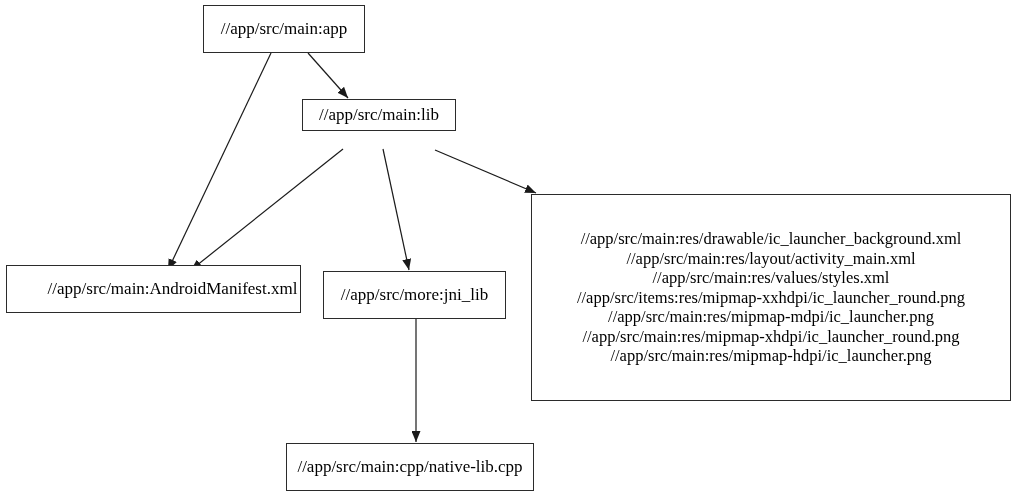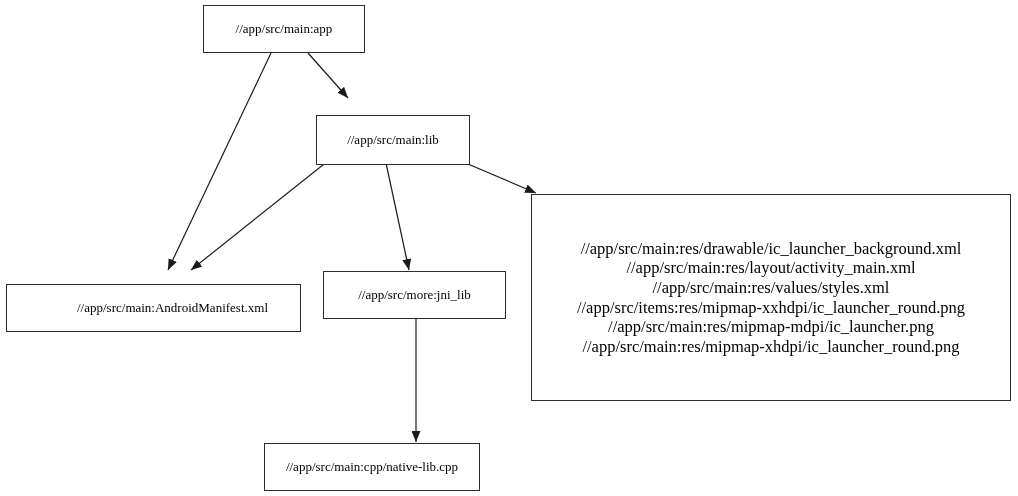--- a/index.html
+++ b/index.html
@@ -28,29 +28,29 @@
     stroke-width: 1.2;
   }
   .node {
     position: absolute;
     box-sizing: border-box;
     border: 1.5px solid #2b2b2b;
     background: #ffffff;
     display: flex;
     align-items: center;
     justify-content: center;
-    font-size: 13px;
+    font-size: 17px;
     white-space: nowrap;
     text-align: center;
   }
   .node-app      { left: 203px; top: 5px;   width: 162px; height: 48px; }
-  .node-lib      { left: 316px; top: 99px;  width: 154px; height: 50px; margin-top: 16px; }
-  .node-manifest { left: 6px;   top: 284px; width: 295px; height: 48px; padding-left: 38px; }
+  .node-lib      { left: 302px; top: 99px;  width: 154px; height: 32px; }
+  .node-manifest { left: 6px;   top: 265px; width: 295px; height: 48px; padding-left: 38px; }
   .node-jni      { left: 323px; top: 271px; width: 183px; height: 48px; }
-  .node-cpp      { left: 264px; top: 443px; width: 216px; height: 48px; }
+  .node-cpp      { left: 286px; top: 443px; width: 248px; height: 48px; }
   .node-res {
     left: 531px; top: 194px; width: 480px; height: 207px;
     flex-direction: column;
     justify-content: center;
     font-size: 16.5px;
     line-height: 19.6px;
   }
   .res-line { width: 100%; text-align: center; }
 </style>
 </head>
@@ -88,19 +88,20 @@
     <span>//app/src/more:jni_lib</span>
   </div>
 
   <div class="node node-res">
     <div class="res-line">//app/src/main:res/drawable/ic_launcher_background.xml</div>
     <div class="res-line">//app/src/main:res/layout/activity_main.xml</div>
     <div class="res-line">//app/src/main:res/values/styles.xml</div>
     <div class="res-line">//app/src/items:res/mipmap-xxhdpi/ic_launcher_round.png</div>
     <div class="res-line">//app/src/main:res/mipmap-mdpi/ic_launcher.png</div>
     <div class="res-line">//app/src/main:res/mipmap-xhdpi/ic_launcher_round.png</div>
+    <div class="res-line">//app/src/main:res/mipmap-hdpi/ic_launcher.png</div>
   </div>
 
   <div class="node node-cpp">
     <span>//app/src/main:cpp/native-lib.cpp</span>
   </div>
 
 </div>
 
 </body></html>

